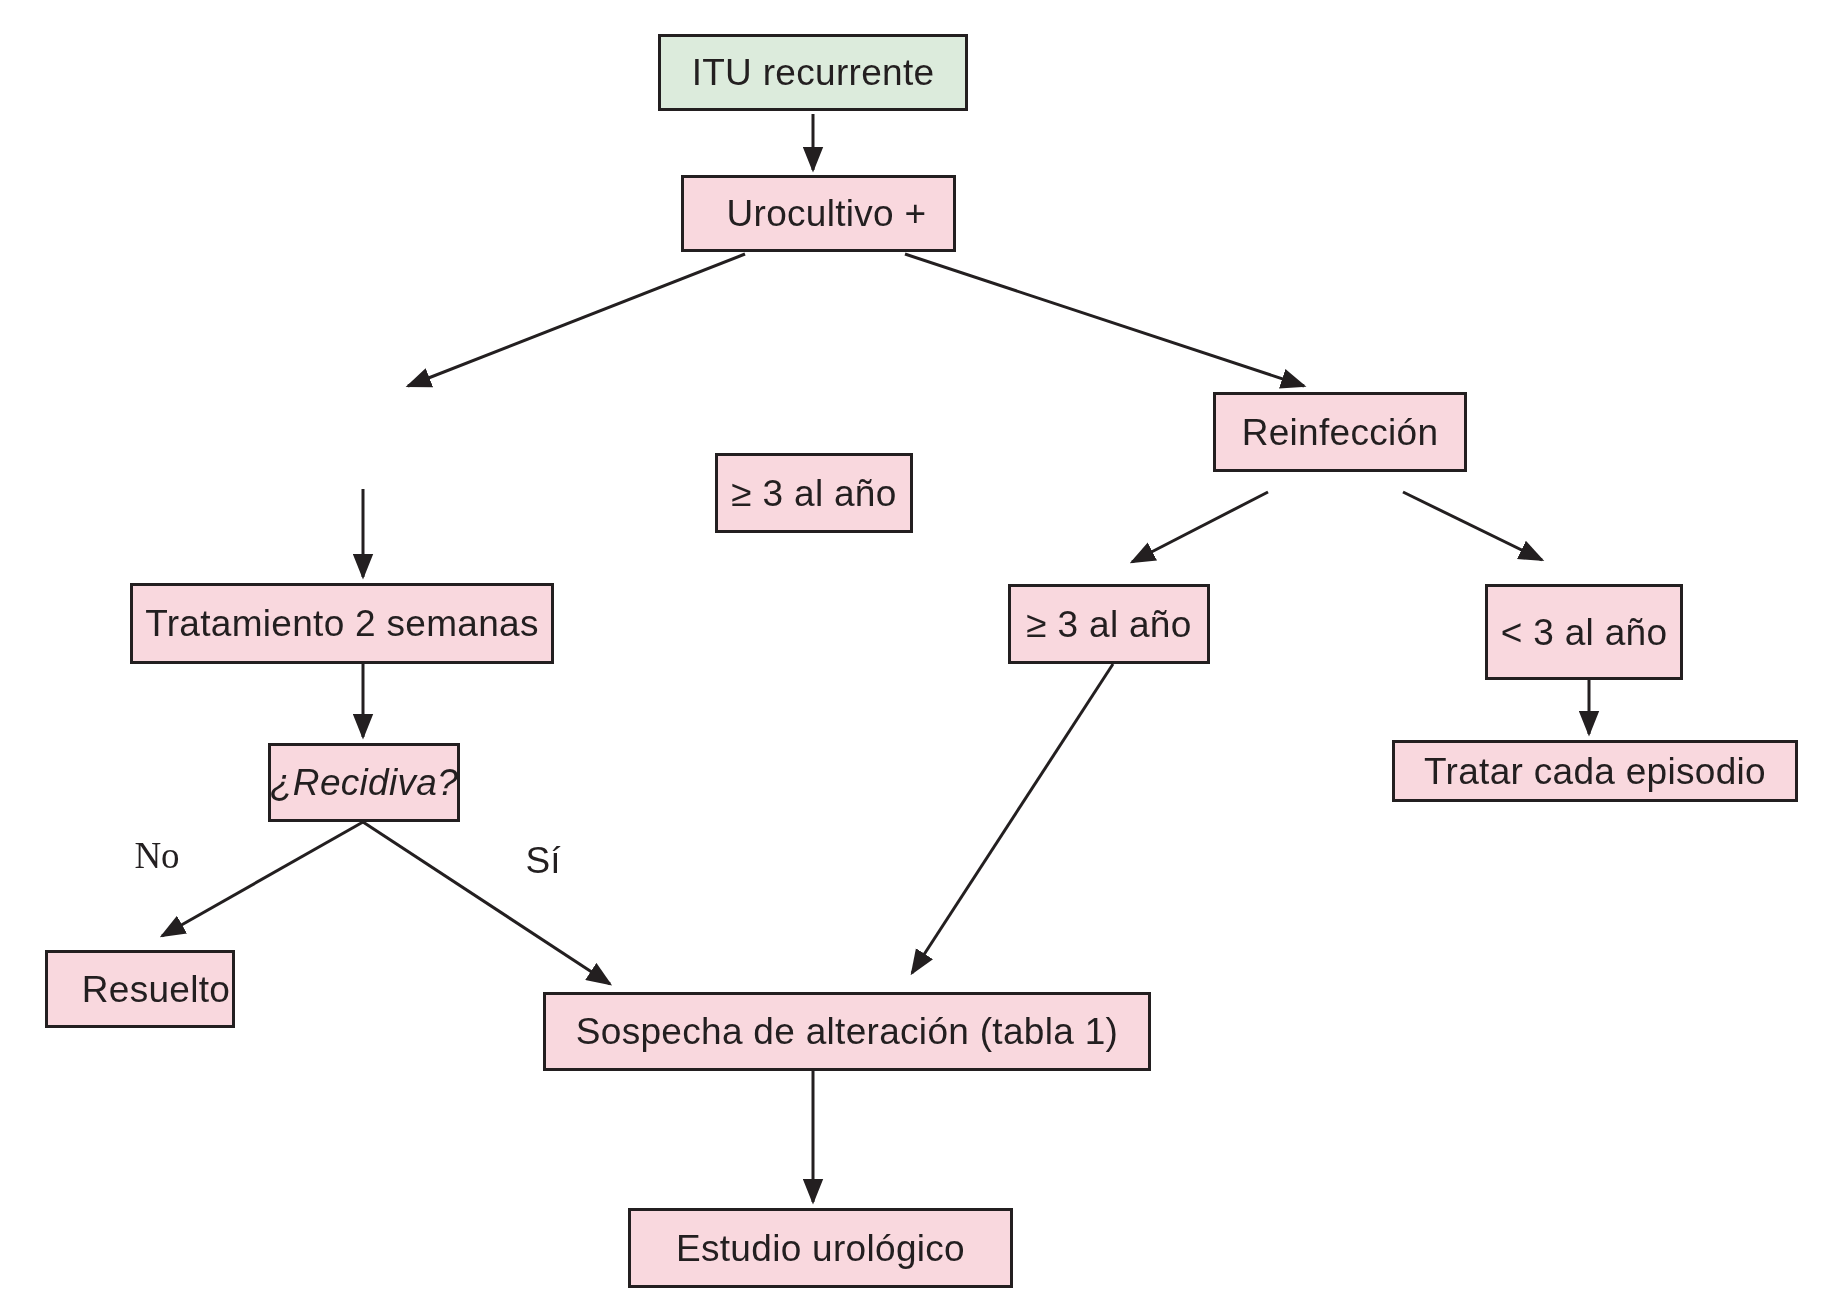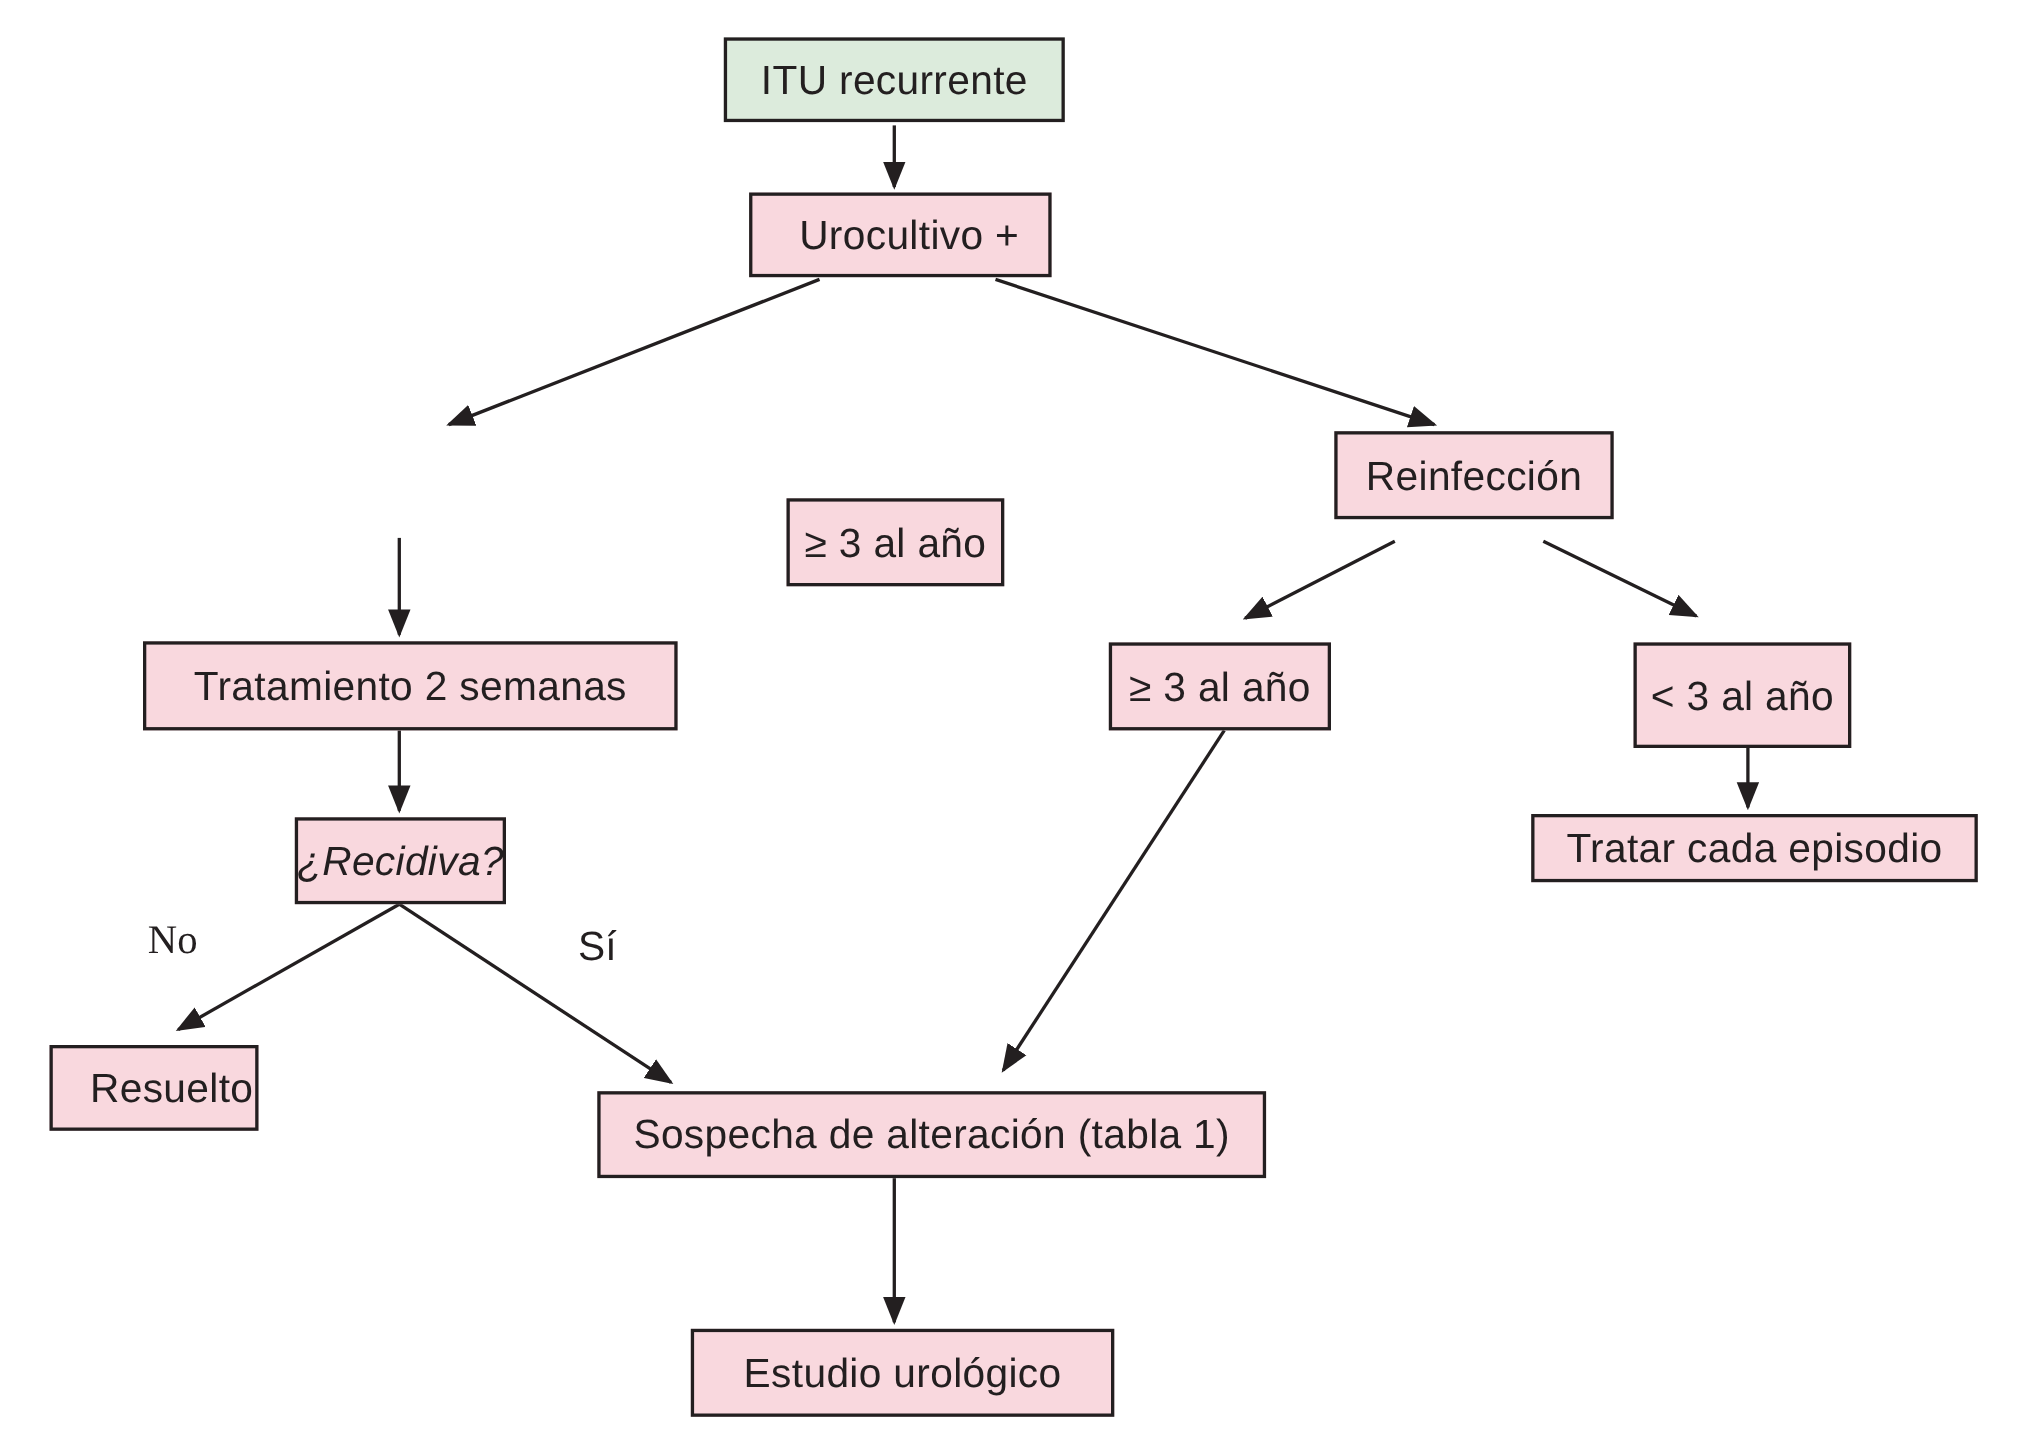--- a/index.html
+++ b/index.html
@@ -59,21 +59,21 @@
     <line x1="1403" y1="492" x2="1542" y2="560" marker-end="url(#ah)"></line>
     <line x1="1113" y1="664" x2="912" y2="973" marker-end="url(#ah)"></line>
     <line x1="1589" y1="664" x2="1589" y2="734" marker-end="url(#ah)"></line>
     <line x1="813" y1="1071" x2="813" y2="1202" marker-end="url(#ah)"></line>
   </svg>
 
   <div class="node green" style="left:658px;  top:34px;   width:310px; height:77px;">ITU recurrente</div>
   <div class="node pink" style="left:681px;  top:175px;  width:275px; height:77px;padding-left:16px;">Urocultivo +</div>
   <div class="node pink" style="left:715px;  top:453px;  width:198px; height:80px;">≥ 3 al año</div>
   <div class="node pink" style="left:1213px; top:392px;  width:254px; height:80px;">Reinfección</div>
-  <div class="node pink" style="left:130px;  top:583px;  width:486px; height:81px;">Tratamiento 2 semanas</div>
+  <div class="node pink" style="left:130px;  top:583px;  width:424px; height:81px;">Tratamiento 2 semanas</div>
   <div class="node pink" style="left:1008px; top:584px;  width:202px; height:80px;">≥ 3 al año</div>
   <div class="node pink" style="left:1485px; top:584px;  width:198px; height:96px;">&lt; 3 al año</div>
   <div class="node pink" style="left:268px;  top:743px;  width:192px; height:79px;font-style:italic;">¿Recidiva?</div>
   <div class="node pink" style="left:1392px; top:740px;  width:406px; height:62px;">Tratar cada episodio</div>
   <div class="node pink" style="left:45px;   top:950px;  width:190px; height:78px;padding-left:32px;">Resuelto</div>
   <div class="node pink" style="left:543px;  top:992px;  width:608px; height:79px;">Sospecha de alteración (tabla 1)</div>
   <div class="node pink" style="left:628px;  top:1208px; width:385px; height:80px;">Estudio urológico</div>
 
   <span class="edge-label" style="left:157px; top:855px;font-family:Liberation Serif, serif;">No</span>
   <span class="edge-label" style="left:543px; top:861px;">Sí</span>

